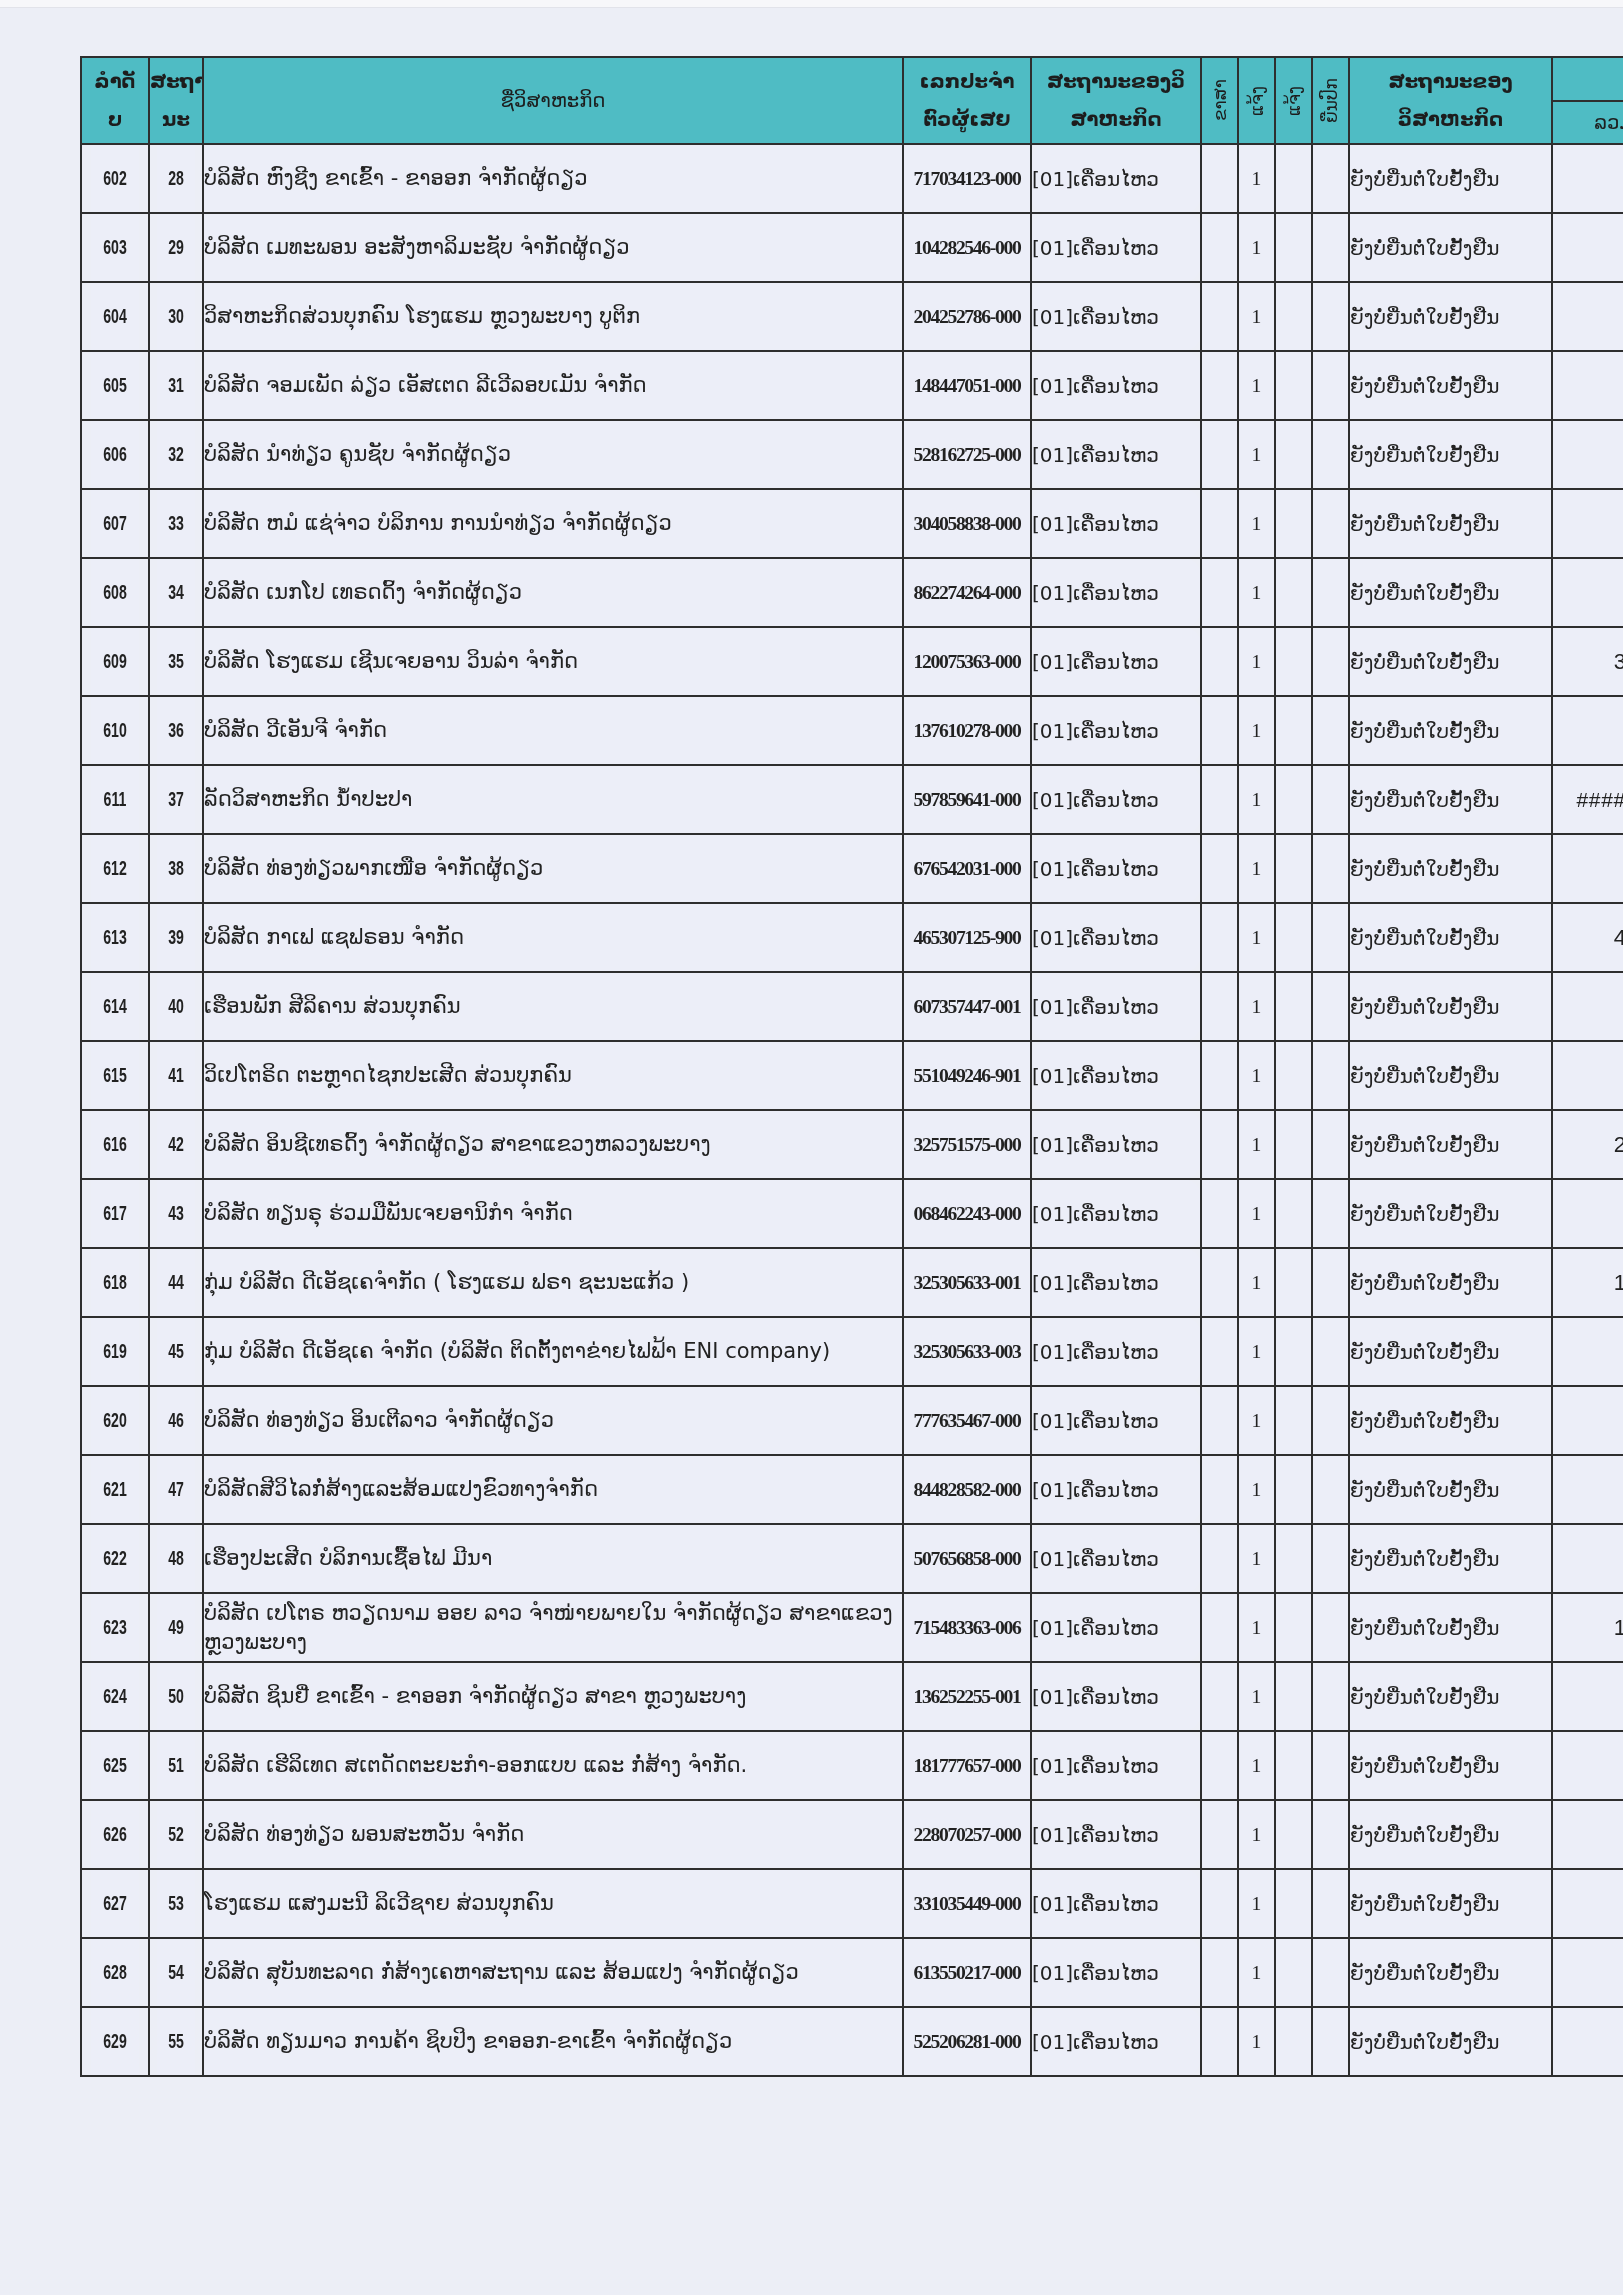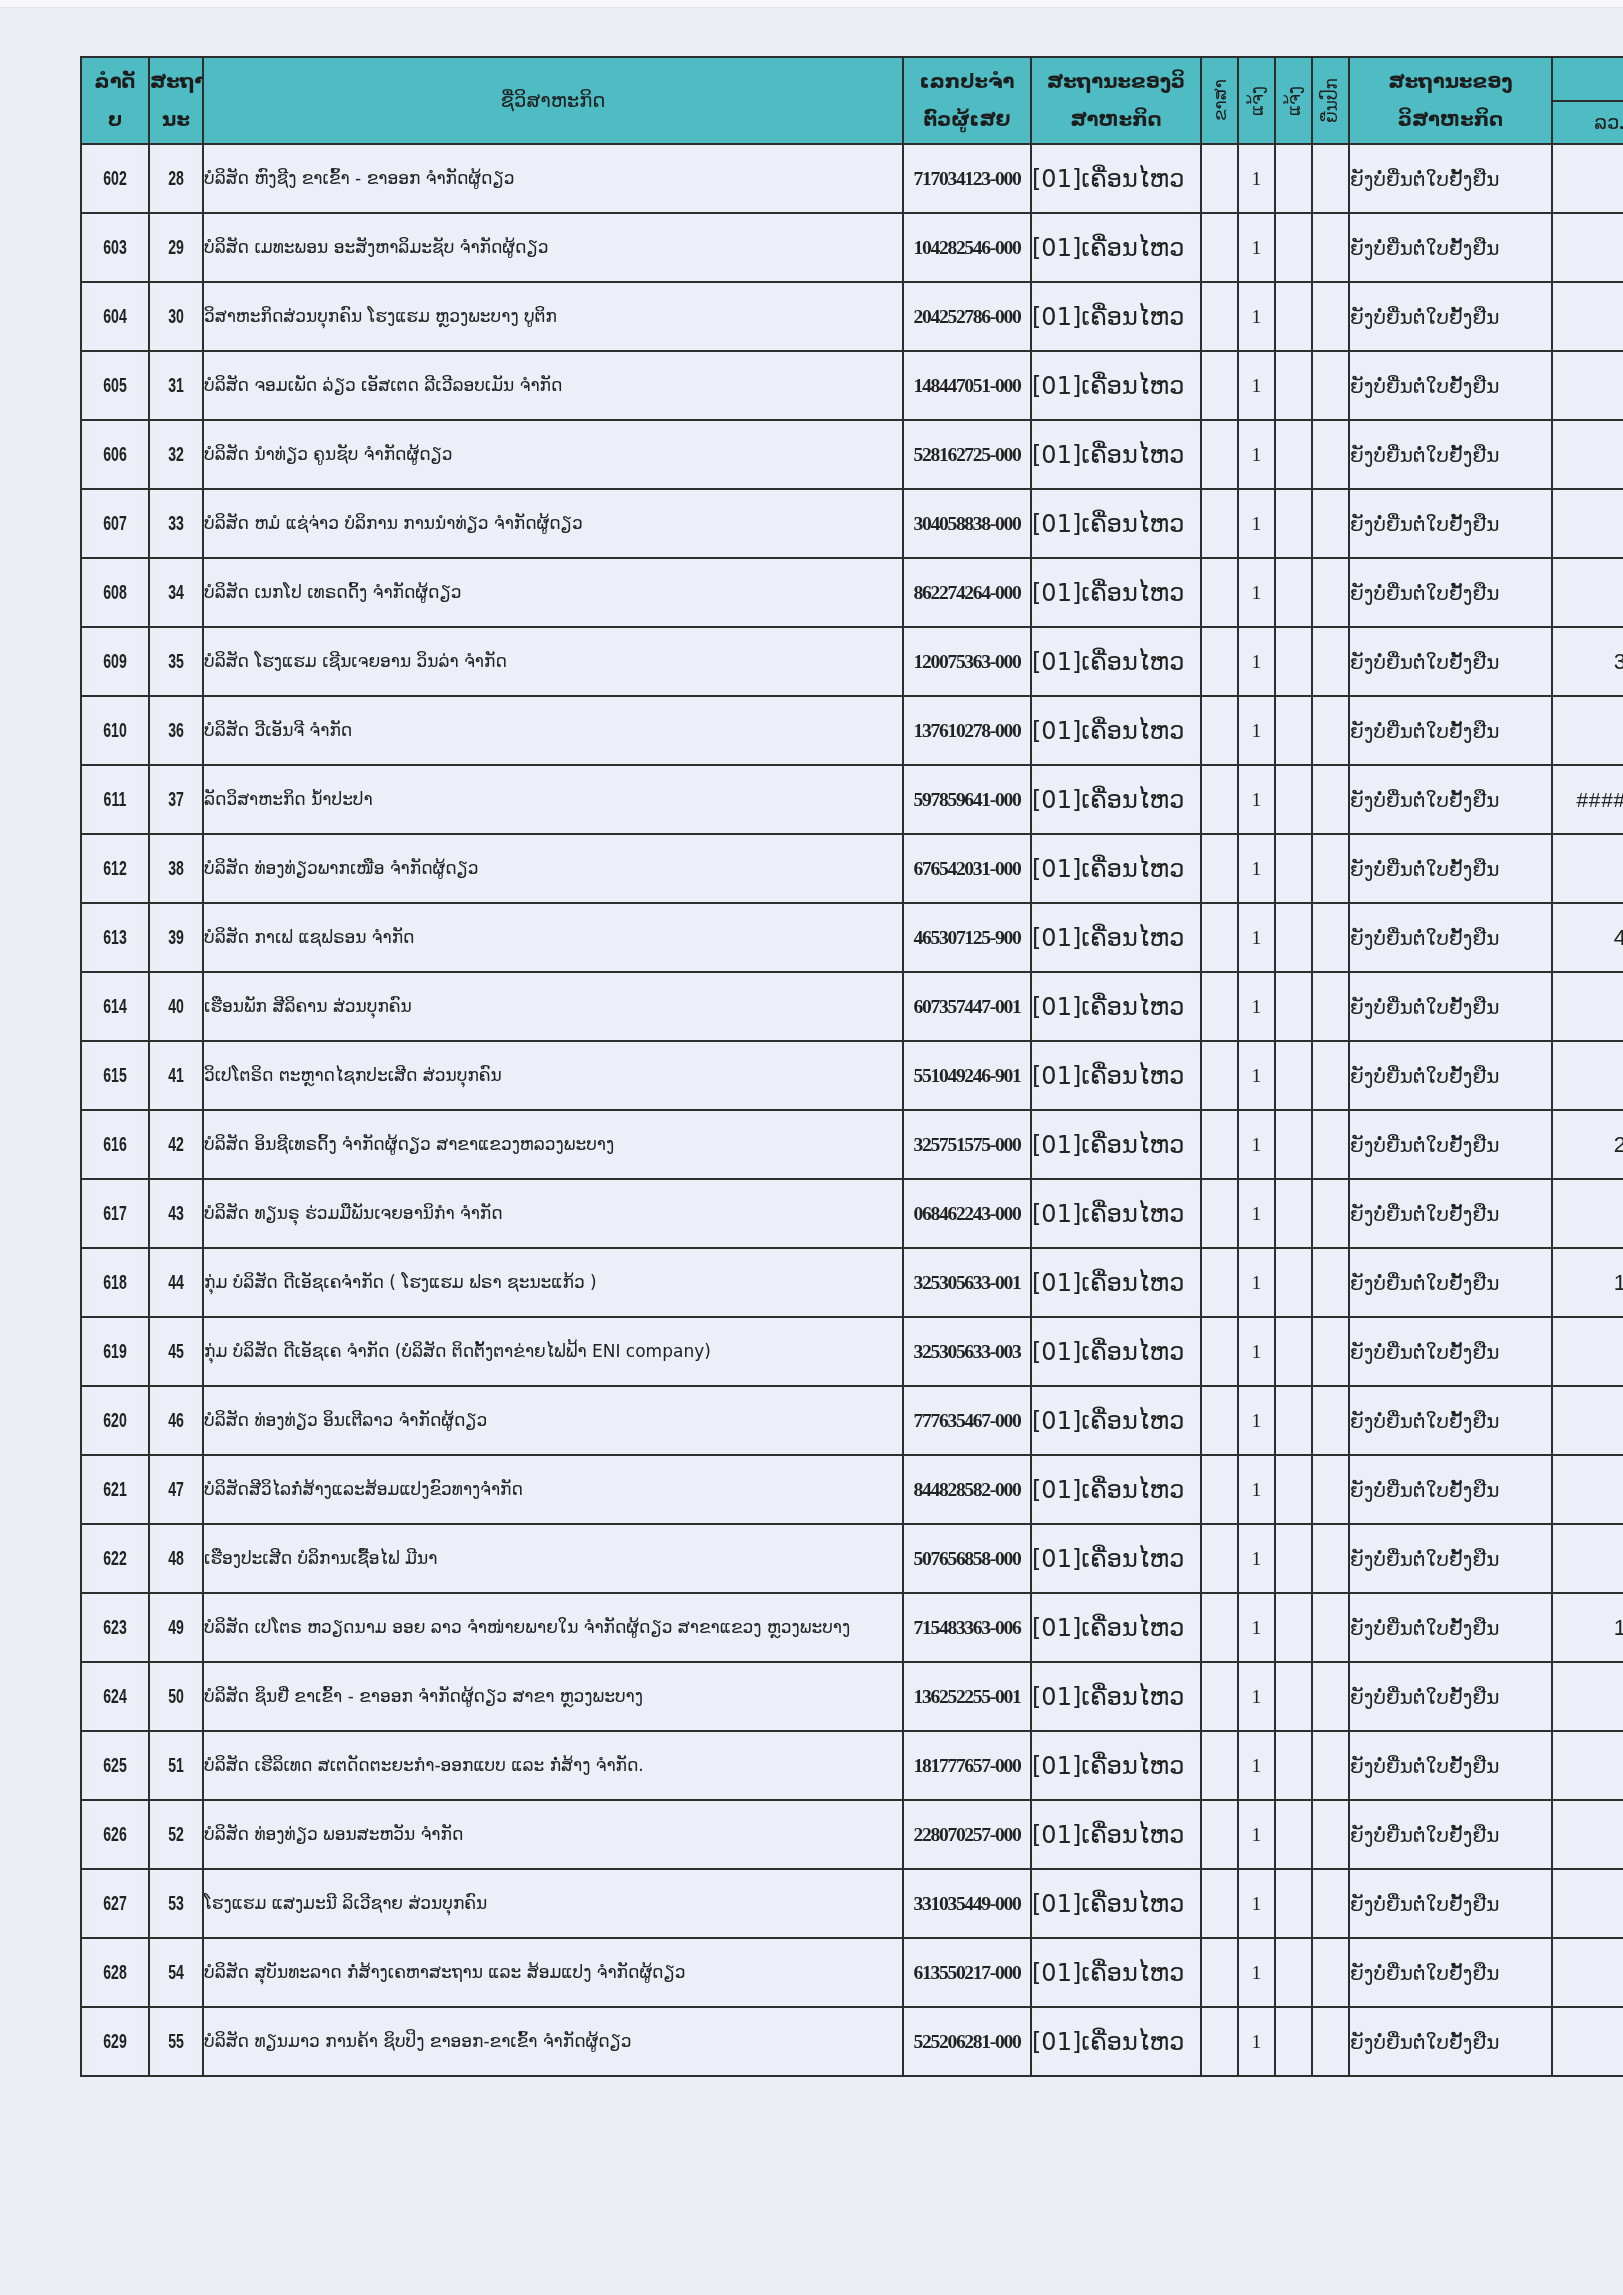--- a/index.html
+++ b/index.html
@@ -50,29 +50,29 @@
     vertical-align: middle;
     font-size: 21px;
   }
   td.seq, td.no {
     font-family: "Liberation Sans", sans-serif;
     font-weight: bold;
     font-size: 19.6px;
     text-align: center;
     transform: scaleX(0.72);
   }
-  td.name { padding-left: 5.2px; font-size: 17px; line-height: 29px; }
+  td.name { padding-left: 5.2px; font-size: 21px; line-height: 29px; }
   td.tin {
     font-family: Liberation Serif, serif;
     font-weight: bold;
     font-size: 19.6px;
     text-align: center;
     letter-spacing: -1.3px;
   }
-  td.status { padding-left: 3.9px; font-size: 24px; border-radius: 18px; }
+  td.status { padding-left: 3.9px; font-size: 20px; border-radius: 18px; }
   td.flag { text-align: center; font-size: 19.6px; font-family: "Liberation Serif", serif; }
   td.bstatus { padding-left: 3.9px; font-size: 20px; }
   td.income {
     text-align: right; padding-right: 6.5px;
     font-family: "Liberation Sans", sans-serif;
     font-size: 22px;
   }
   td.overflow { letter-spacing: 0.7px; font-size: 21px; text-align: center; }
 </style>
 </head>

